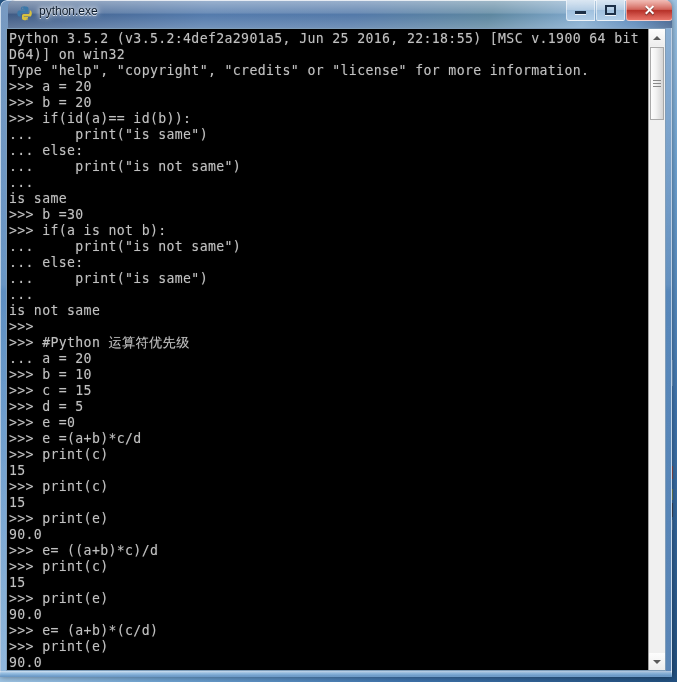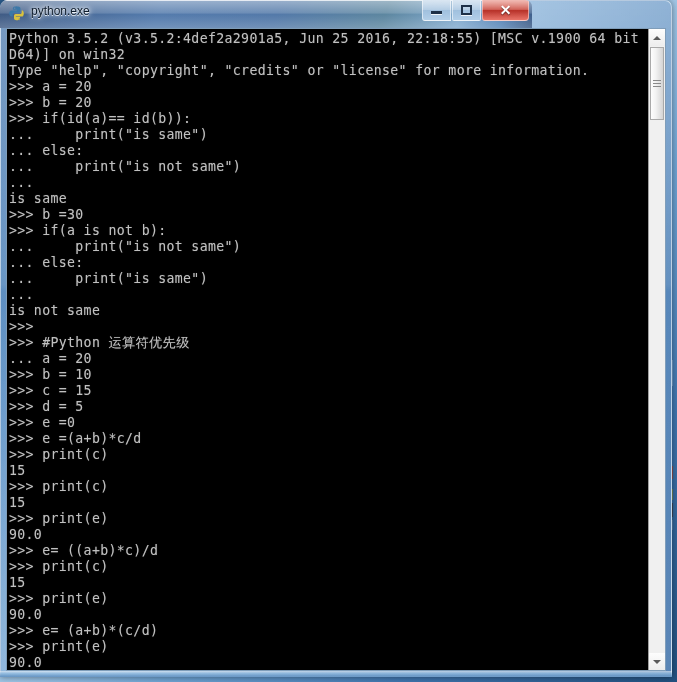--- a/index.html
+++ b/index.html
@@ -56,22 +56,22 @@
       linear-gradient(120deg, #3d6ea6 0%, #5e92c6 22%, #8bb6dd 44%,
                       #5b8dc0 66%, #3a6ea8 100%);
     border-radius: 7px 7px 0 0;
     border: 1px solid rgba(255,255,255,.55);
     box-sizing: border-box;
   }
 
   
   #titlebar {
     position: absolute;
-    left: 0; top: 0;
-    width: 532px;
+    left: 8px; top: 0;
+    width: 668px;
     height: 28px;
     border-radius: 7px 7px 0 0;
     overflow: hidden;
   }
   #titlebar-bg {
     position: absolute;
     left: 0; top: 0; right: 0; bottom: 0;
     background:
       linear-gradient(180deg,
         rgba(255,255,255,.45) 0%,

